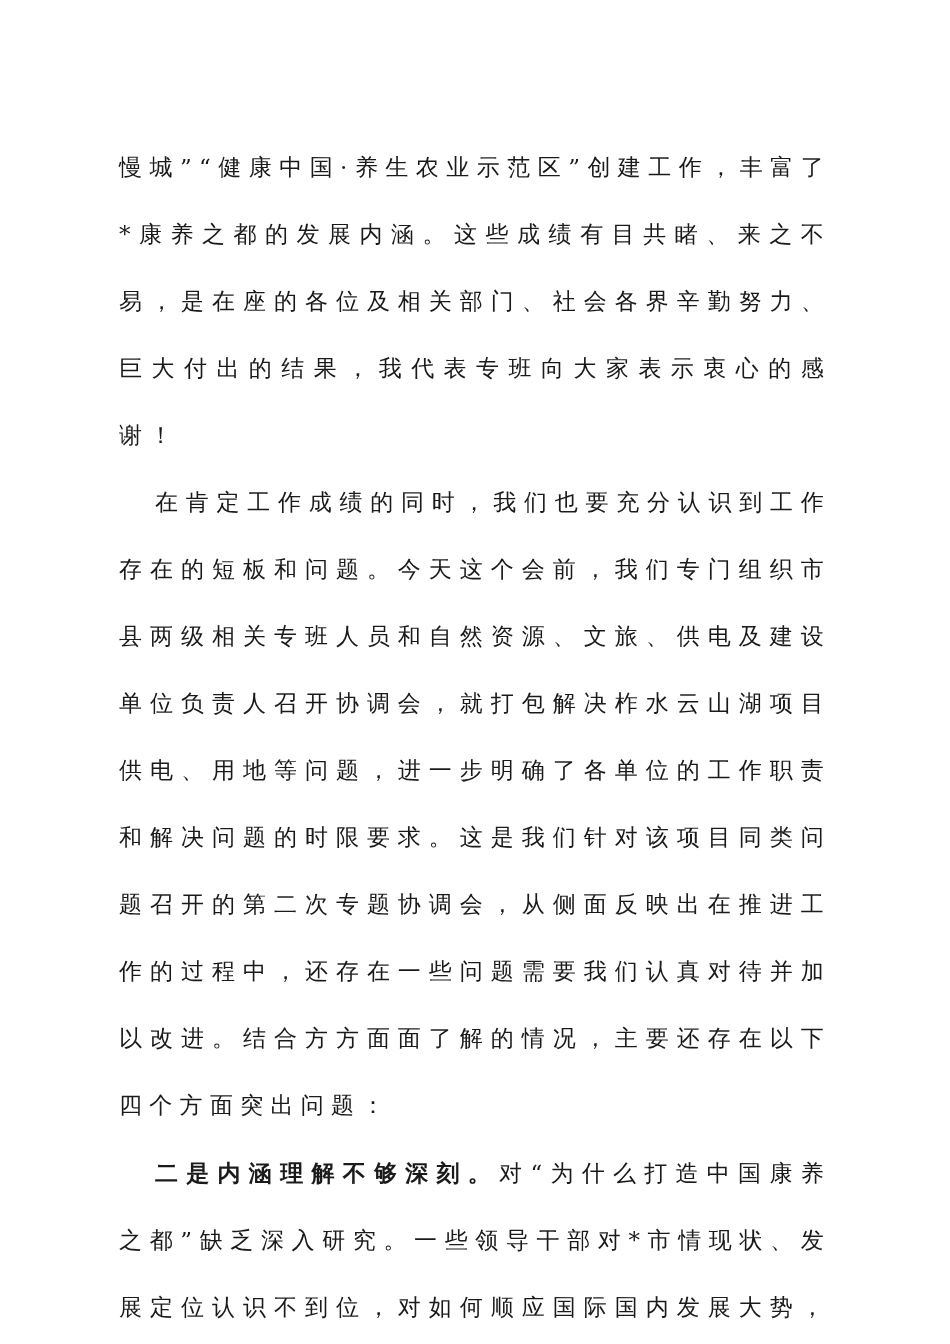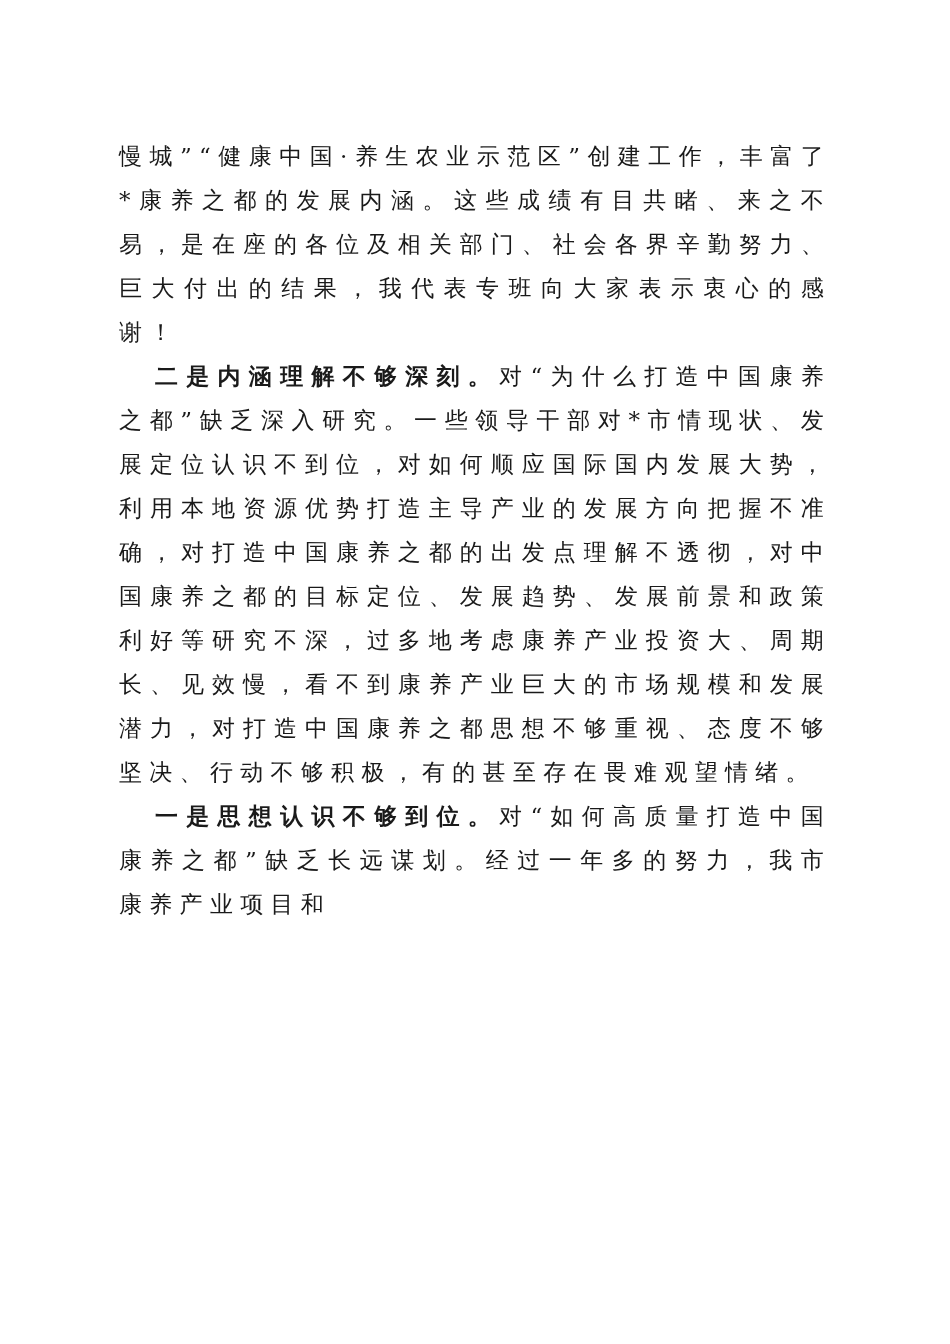--- a/index.html
+++ b/index.html
@@ -16,35 +16,38 @@
     .page {
       position: absolute;
       left: 119px;
       top: 134px;
       width: 712px;
     }
     .para {
       margin: 0;
       font-family: "DejaVu Serif", "Liberation Serif", serif;
       font-size: 23px;
-      line-height: 44px;
+      line-height: 67px;
       letter-spacing: 7.3px;
       color: #1a1a1a;
       text-align: justify;
       word-break: break-all;
     }
     .indent { text-indent: 36px; }
     .bold { font-weight: bold; }
   </style>
 </head>
 <body>
 
 <div class="page">
   <p class="para">
     <span>慢城”“健康中国·养生农业示范区”创建工作，丰富了*康养之都的发展内涵。这些成绩有目共睹、来之不易，是在座的各位及相关部门、社会各界辛勤努力、巨大付出的结果，我代表专班向大家表示衷心的感谢！</span>
   </p>
   <p class="para indent">
+    <span>在肯定工作成绩的同时，我们也要充分认识到工作存在的短板和问题。今天这个会前，我们专门组织市县两级相关专班人员和自然资源、文旅、供电及建设单位负责人召开协调会，就打包解决柞水云山湖项目供电、用地等问题，进一步明确了各单位的工作职责和解决问题的时限要求。这是我们针对该项目同类问题召开的第二次专题协调会，从侧面反映出在推进工作的过程中，还存在一些问题需要我们认真对待并加以改进。结合方方面面了解的情况，主要还存在以下四个方面突出问题：</span>
+  </p>
+  <p class="para indent">
     <span class="bold">二是内涵理解不够深刻。</span><span>对“为什么打造中国康养之都”缺乏深入研究。一些领导干部对*市情现状、发展定位认识不到位，对如何顺应国际国内发展大势，利用本地资源优势打造主导产业的发展方向把握不准确，对打造中国康养之都的出发点理解不透彻，对中国康养之都的目标定位、发展趋势、发展前景和政策利好等研究不深，过多地考虑康养产业投资大、周期长、见效慢，看不到康养产业巨大的市场规模和发展潜力，对打造中国康养之都思想不够重视、态度不够坚决、行动不够积极，有的甚至存在畏难观望情绪。</span>
   </p>
   <p class="para indent">
     <span class="bold">一是思想认识不够到位。</span><span>对“如何高质量打造中国康养之都”缺乏长远谋划。经过一年多的努力，我市康养产业项目和</span>
   </p>
 </div>
 
 </body></html>

